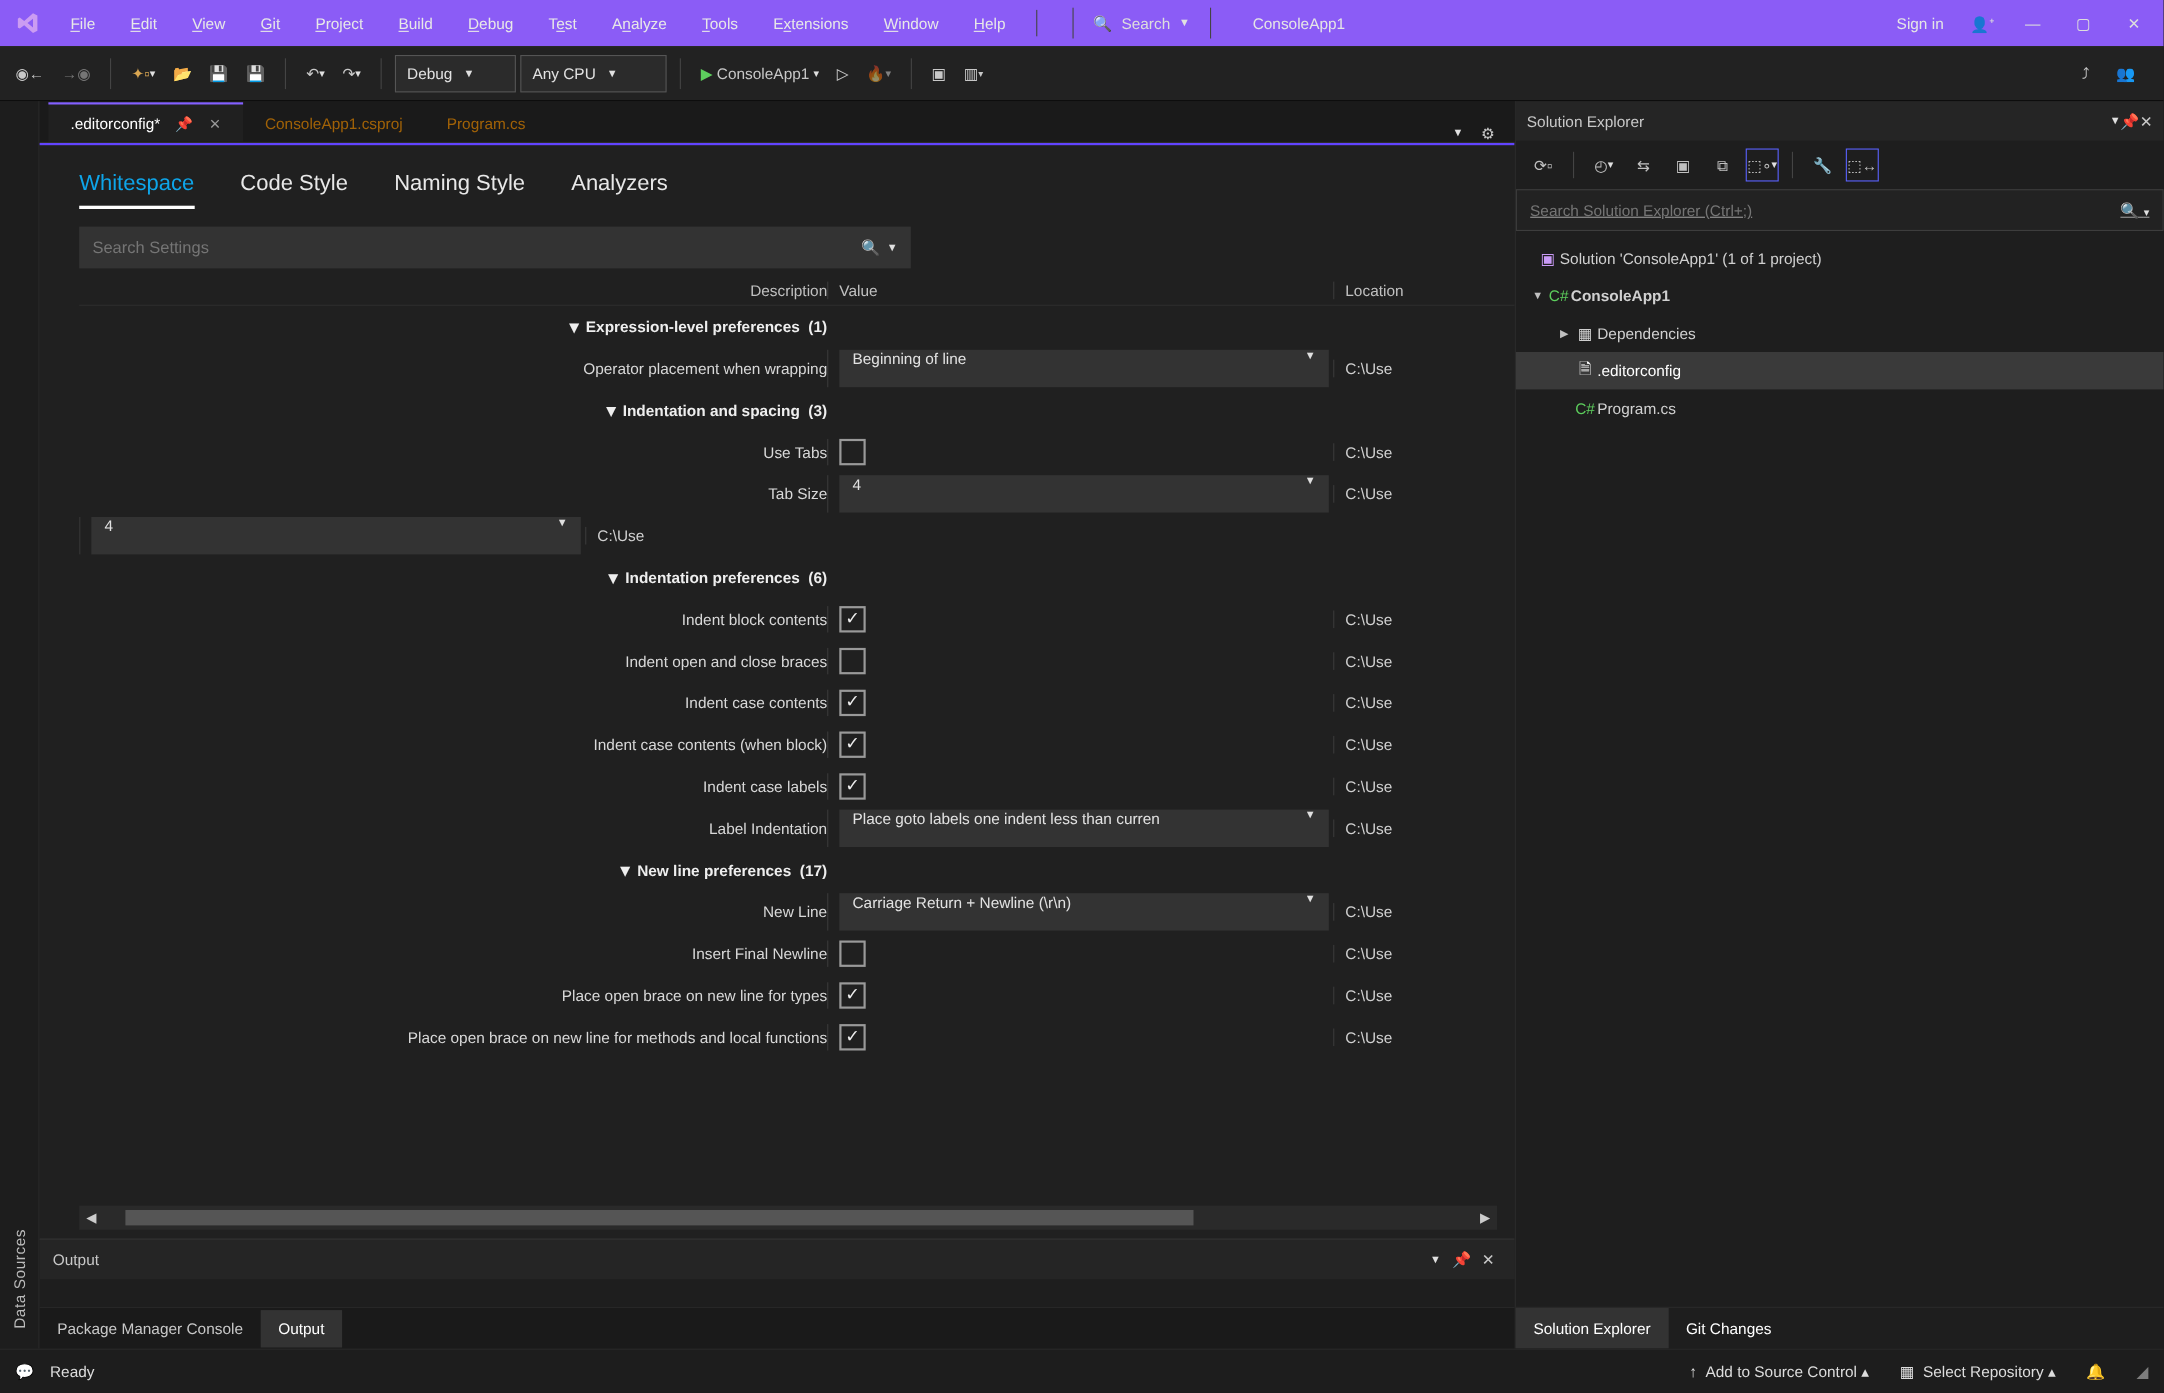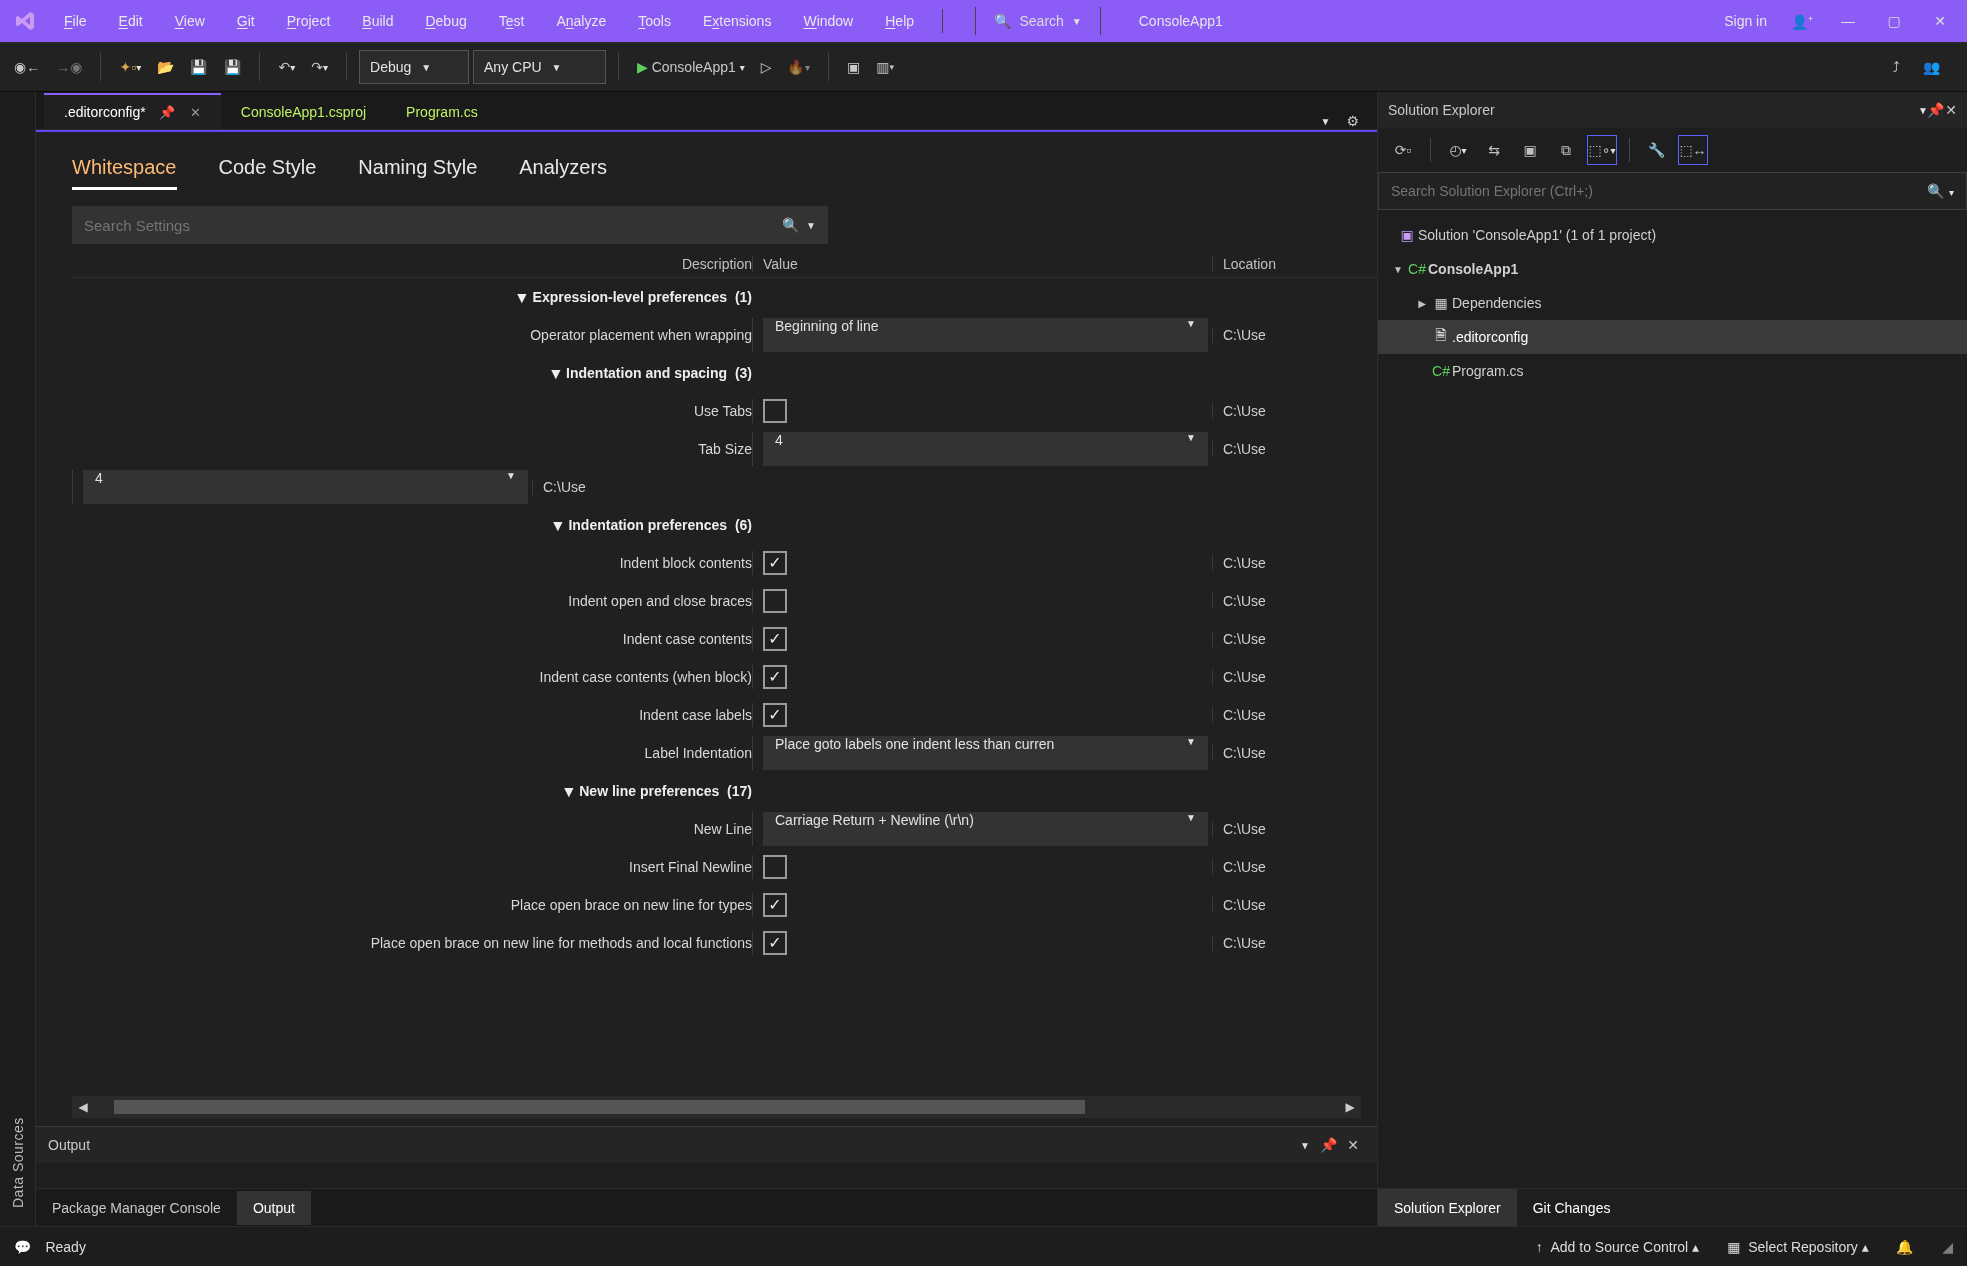--- a/index.html
+++ b/index.html
@@ -31,31 +31,31 @@
 
 
 .leftpane { width:36px; background:#1d1d1d; border-right:1px solid #2d2d2d; display:flex; justify-content:center; }
 .leftpane .vlabel { writing-mode: vertical-rl; transform: rotate(180deg); color:#bbb; padding-top:18px; letter-spacing:.5px; }
 
 
 .center { flex:1; display:flex; flex-direction:column; min-width:0; }
 
 
 .tabrow { height:38px; display:flex; align-items:flex-end; background:#1a1a1a; border-bottom:1px solid #2d2d2d; position:relative; padding-left:8px;}
-.tabrow .tab { height:36px; display:flex; align-items:center; padding:0 20px; color:#bef264; border-top:2px solid transparent; gap:14px; }
+.tabrow .tab { height:36px; display:flex; align-items:center; padding:0 20px; color:#a16207; border-top:2px solid transparent; gap:14px; }
 .tabrow .tab.active { border-top:2px solid #8360ff; background:#202020; color:#fff;}
 .tabrow .tab .x { color:#999; font-size:13px; }
 .tabrow .tabctl { margin-left:auto; display:flex; align-items:center; gap:16px; padding:0 18px; color:#c8c8c8;}
 
 
 .editor { flex:1; display:flex; flex-direction:column; background:#202020; border-top:2px solid #6244ff; padding: 18px 0 4px 36px; min-height:0;}
 .econtainer  { flex:1; min-height:0; display:flex; flex-direction:column; }
 .subtabs { display:flex; gap:42px; padding:6px 0 16px 0; }
 .subtabs .stab { color:#e8e8e8; font-size:20px; padding-bottom:8px; }
-.subtabs .stab.active { color:#fdba74; border-bottom:3px solid #fff; }
+.subtabs .stab.active { color:#0ea5e9; border-bottom:3px solid #fff; }
 
 .searchbox { width:756px; height:38px; background:#333; border:none; display:flex; align-items:center; padding:0 12px; color:#ccc; margin-bottom:6px; }
 .searchbox input { flex:1; background:transparent; border:none; outline:none; color:#ddd; font-size:15px;}
 .searchbox .sicons { display:flex; align-items:center; gap:6px; color:#c8c8c8; }
 
 .grid { display:flex; flex-direction:column; flex:1; min-height:0; }
 .ghead { display:flex; border-bottom:1px solid #2d2d2d; color:#c0c0c0; height:28px; align-items:center; }
 .col-desc  { width:680px; padding-left:4px;text-align:right; }
 .col-val   { width:460px; border-left:1px solid #3a3a3a; padding-left:10px; }
 .col-loc   { flex:1;  border-left:1px solid #3a3a3a; padding-left:10px; overflow:hidden; white-space:nowrap;}
@@ -91,21 +91,21 @@
 .bottom-tabs .bt.active { background:#333; color:#fff; }
 
 
 .solpane { width:590px; background:#1e1e1e; border-left:1px solid #2d2d2d; display:flex; flex-direction:column; }
 .solhead { height:36px; background:#252525; display:flex; align-items:center; padding:0 10px; color:#c8c8c8; }
 .solhead .ttl { flex:1; }
 .soltb { height:44px; display:flex; align-items:center; gap:6px; padding:0 10px; }
 .soltb .tbtn { width:30px; height:30px; display:flex; align-items:center; justify-content:center; color:#c0c0c0; }
 .soltb .tbtn.boxed { border:1px solid #5a62ff; }
 .soltb .tsep { width:1px; height:24px; background:#444; margin:0 6px; }
-.solsearch { height:38px; border:1px solid #3d3d3d; margin:0 0 4px 0; display:flex; align-items:center; padding:16px 12px; color:#999; background:#222; }
+.solsearch { height:38px; border:1px solid #3d3d3d; margin:0 0 4px 0; display:flex; align-items:center; padding:16px 12px; color:#999; background:#222;text-decoration:underline; }
 .solsearch input { flex:1; background:transparent; border:none; color:#bbb; outline:none;}
 .tree { flex:1; padding:4px 0; }
 .tree .node { display:flex; align-items:center; height:34px; color:#d0d0d0; white-space:nowrap; }
 .tree .node.sel { background:#3a3a3a; color:#fff; }
 .tree .exp { width:16px; text-align:center; font-size:10px; color:#c0c0c0; }
 .tree .pad { display:inline-block; }
 .tree .ico { width:22px; text-align:center; }
 .soltabs { height:38px; display:flex; border-top:1px solid #2a2a2a;}
 .soltabs .stb { padding:6px 16px; color:#ffffff; display:flex;align-items:center;}
 .soltabs .stb.active { background:#333; color:#fff; }

